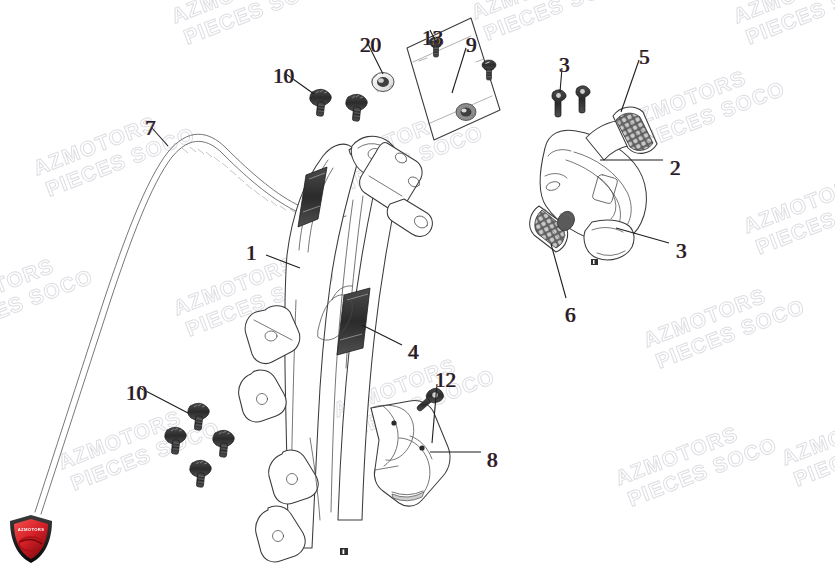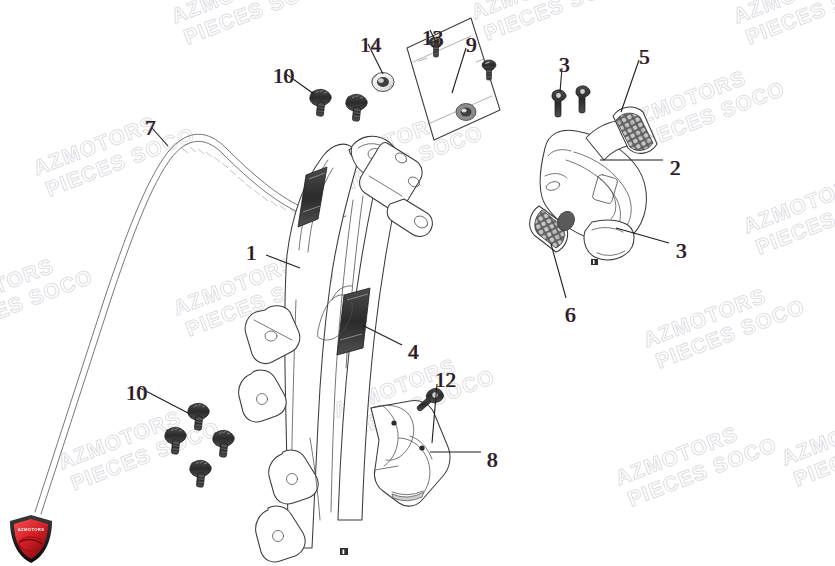--- a/index.html
+++ b/index.html
@@ -478,21 +478,21 @@
       <div class="callout" title="reflector-strip-lower" style="left: 408px; top: 342px;">4</div>
       <div class="callout" title="turn-signal-right" style="left: 639px; top: 47px;">5</div>
       <div class="callout" title="turn-signal-left" style="left: 565px; top: 305px;">6</div>
       <div class="callout" title="wiring-harness-cable" style="left: 145px; top: 118px;">7</div>
       <div class="callout" title="mud-flap-bracket" style="left: 487px; top: 450px;">8</div>
       <div class="callout" title="license-plate" style="left: 466px; top: 35px;">9</div>
       <div class="callout" title="flange-bolt-upper-set" style="left: 273px; top: 66px;">10</div>
       <div class="callout" title="screw-pair" style="left: 559px; top: 55px;">3</div>
       <div class="callout" title="mud-flap-bolt" style="left: 435px; top: 370px;">12</div>
       <div class="callout" title="plate-screw" style="left: 422px; top: 28px;">13</div>
-      <div class="callout" title="grommet-nut" style="left: 360px; top: 35px;">14</div>
+      <div class="callout" title="grommet-nut" style="left: 360px; top: 35px;">20</div>
       <div class="callout" title="flange-bolt-lower-set" style="left: 126px; top: 383px;">10</div>
     </div>
 
   <div id="brand-logo">
     <svg viewBox="0 0 46 50" width="46" height="50">
       <defs>
         <linearGradient id="gShieldOuter" x1="0" y1="0" x2="0" y2="1">
           <stop offset="0%" stop-color="#3a3a3a"></stop>
           <stop offset="100%" stop-color="#0a0a0a"></stop>
         </linearGradient>

